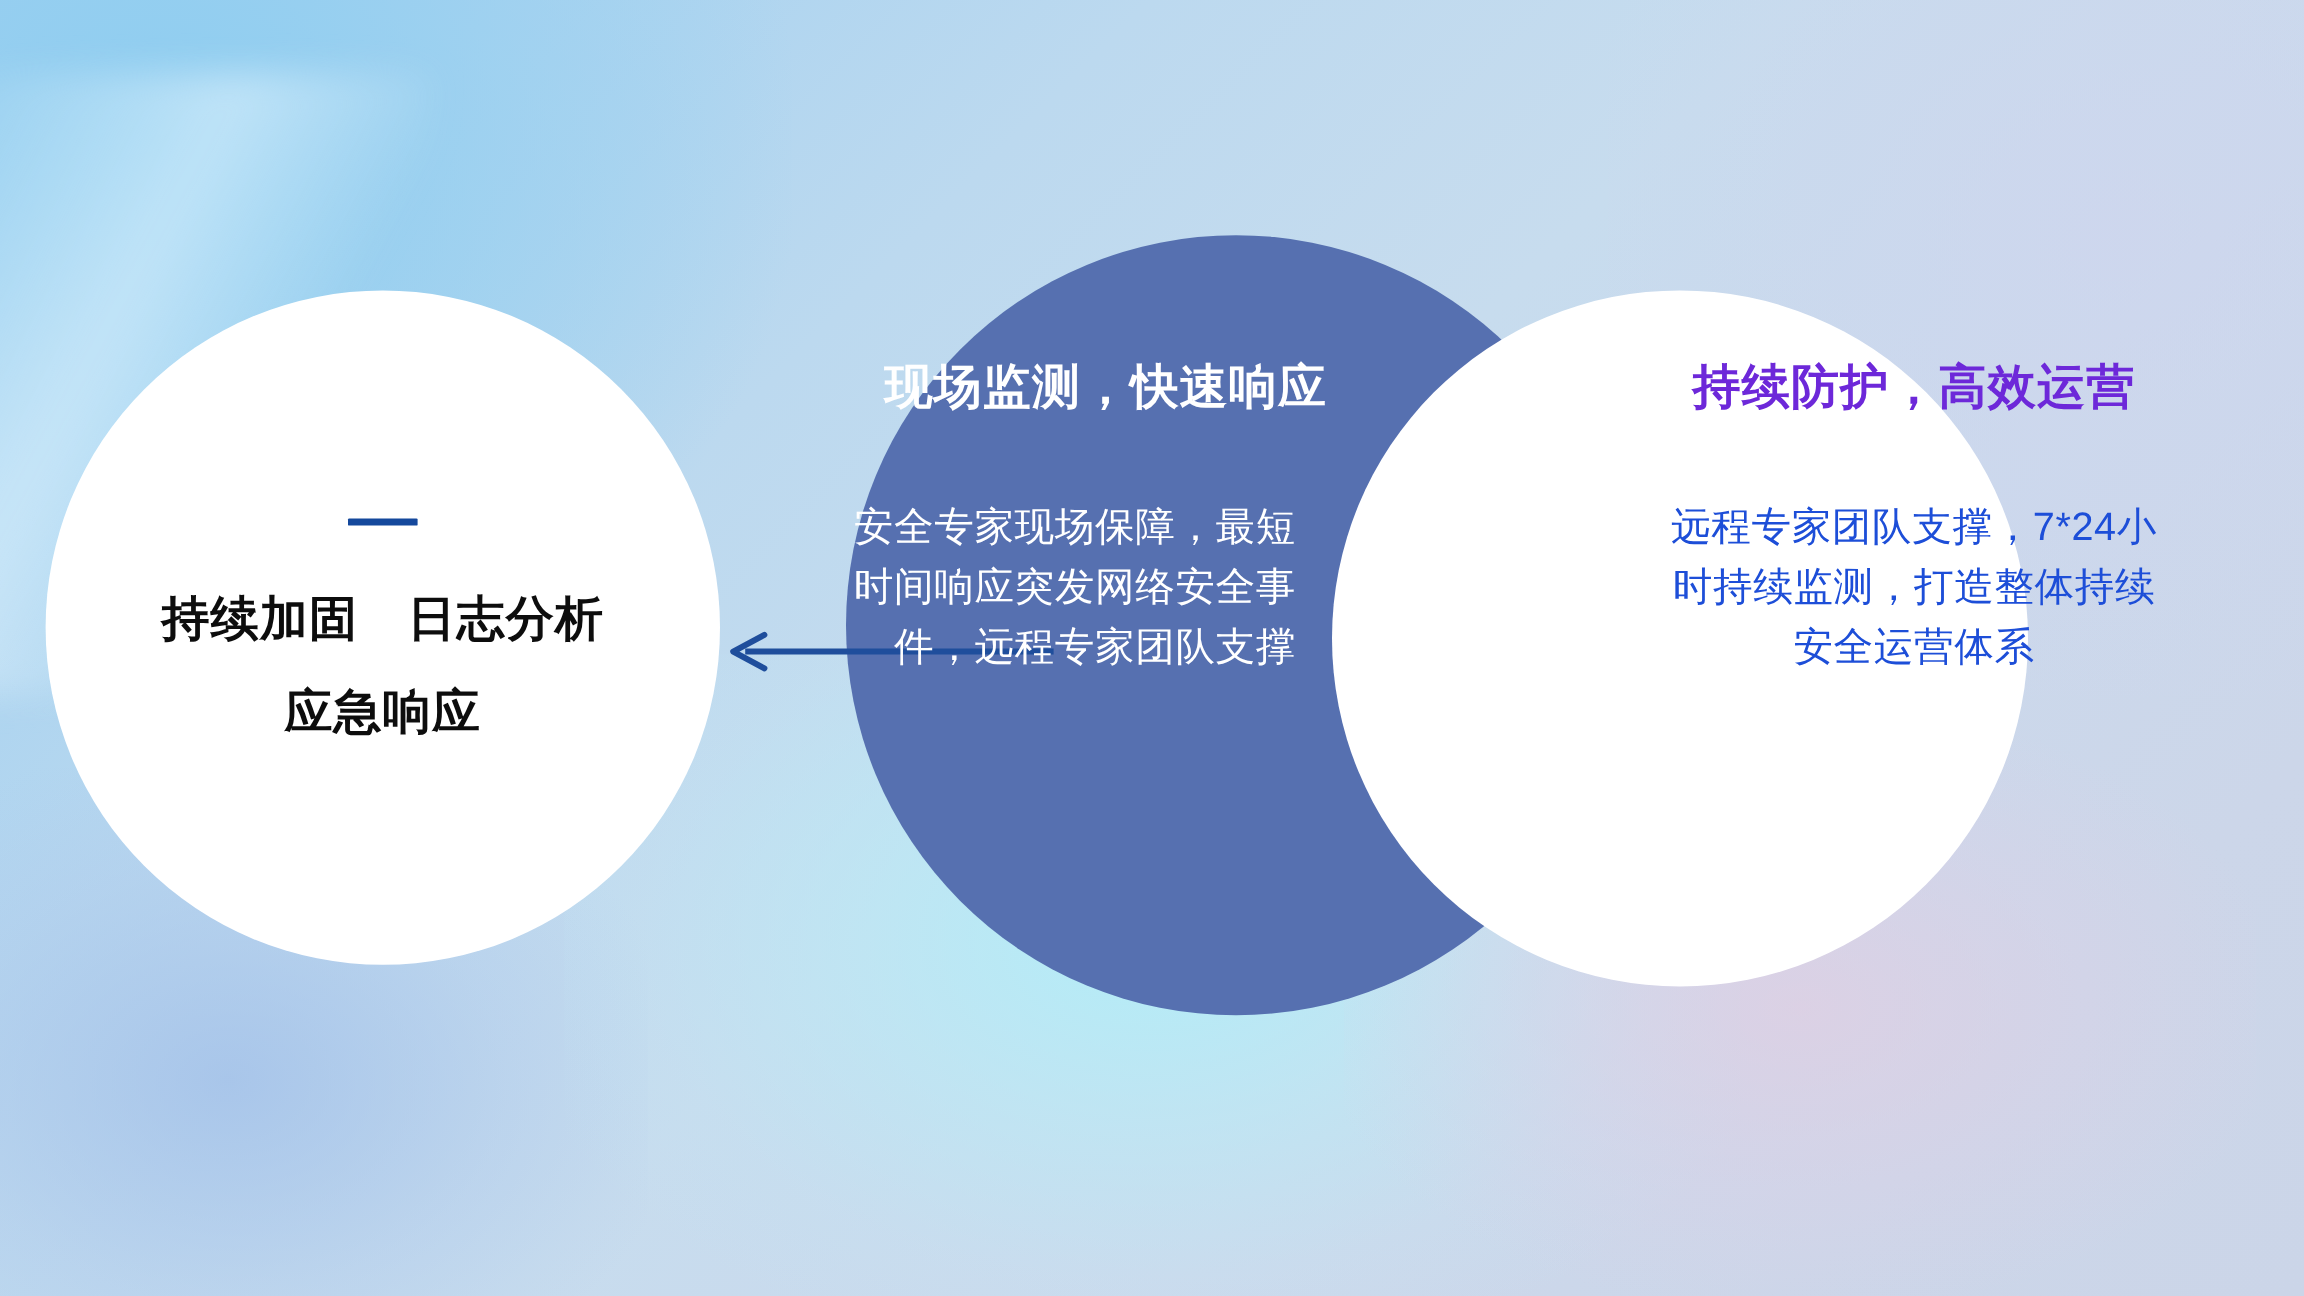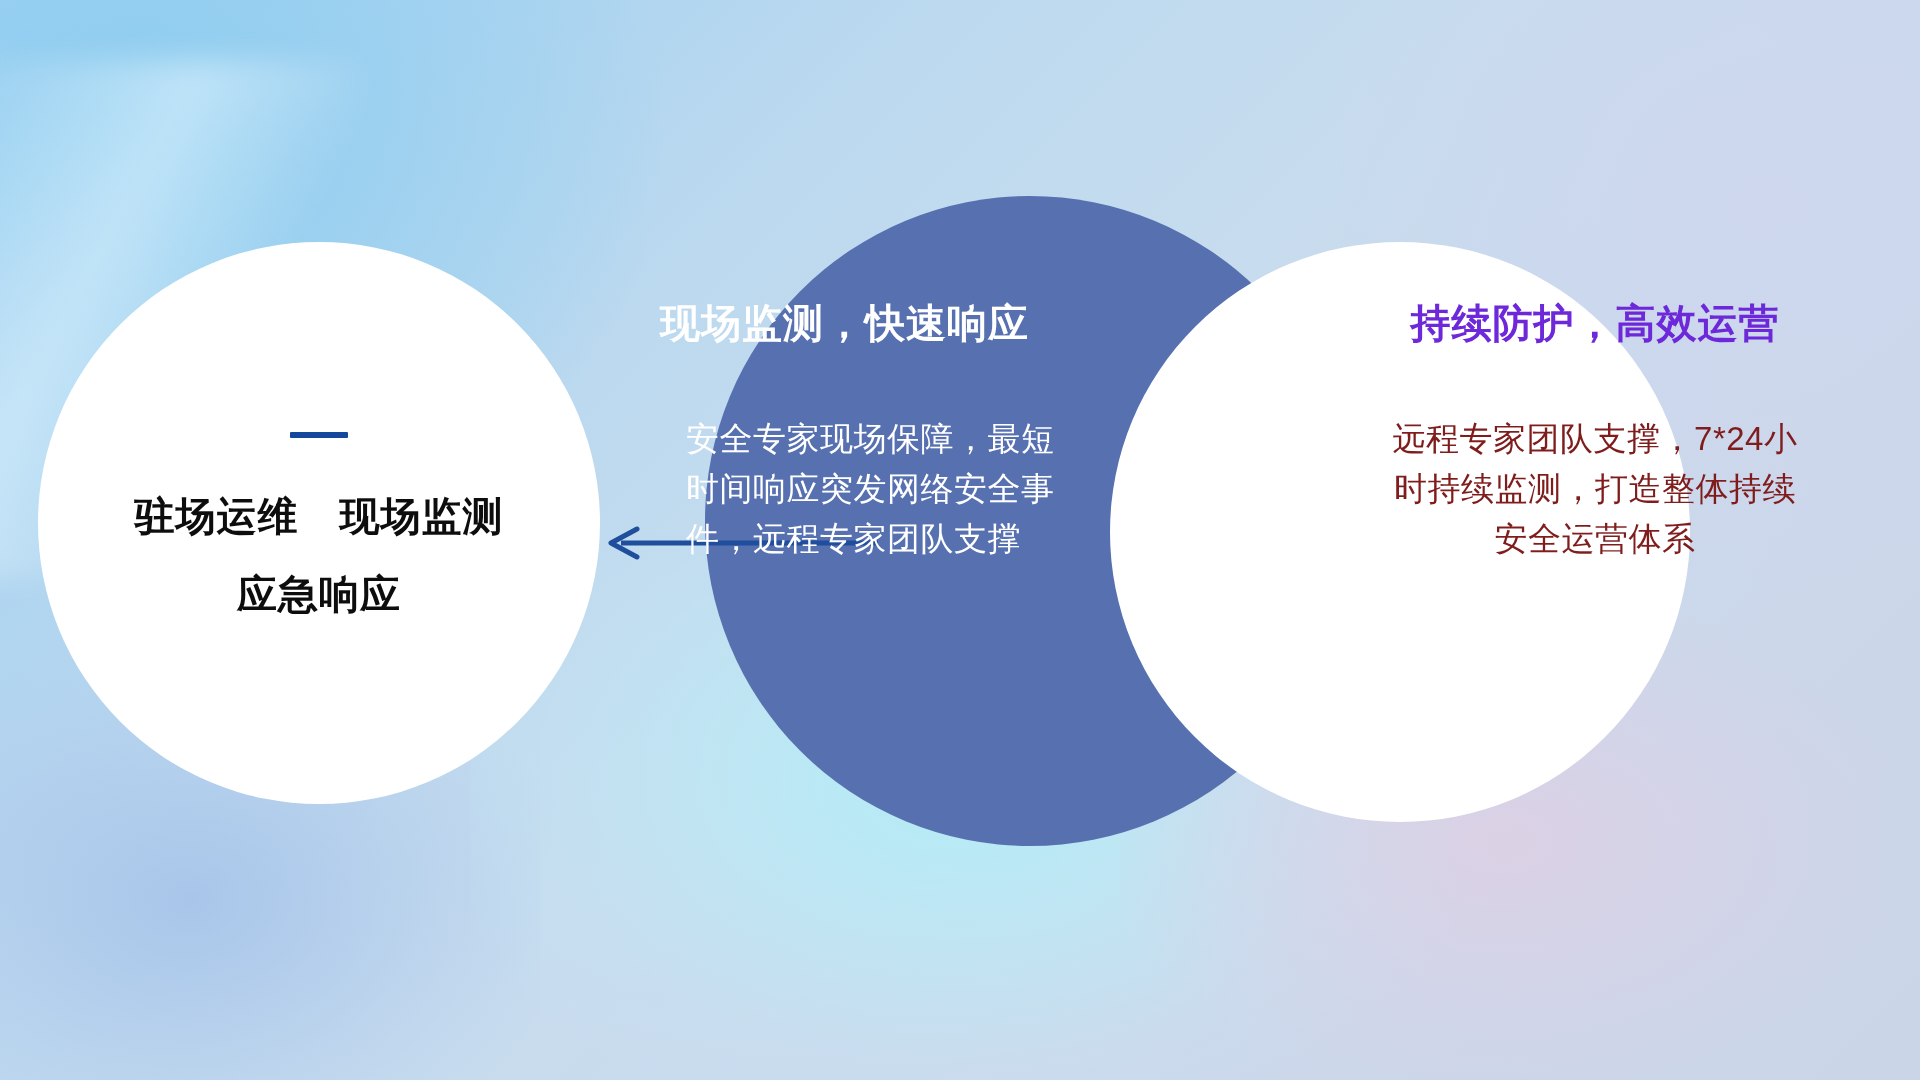--- a/index.html
+++ b/index.html
@@ -148,24 +148,24 @@
     letter-spacing: 1px;
     line-height: 1.0;
     margin-bottom: 38px;
     white-space: pre;
   }
   .left-line:last-child { margin-bottom: 0; }
 
   
   #mid-content {
     position: absolute;
-    left: 660px;
+    left: 676px;
     top: 300px;
     width: 430px;
-    text-align: left;
+    text-align: right;
     color: #ffffff;
   }
   #mid-title {
     font-size: 40px;
     font-weight: 700;
     letter-spacing: 1px;
     line-height: 1.15;
     margin-bottom: 68px;
     white-space: pre;
   }
@@ -190,21 +190,21 @@
     font-weight: 700;
     color: #6d28d9;
     letter-spacing: 1px;
     line-height: 1.15;
     margin-bottom: 68px;
     white-space: pre;
   }
   #right-body {
     font-size: 33px;
     font-weight: 400;
-    color: #7f1d1d;
+    color: #1d4ed8;
     line-height: 1.52;
     letter-spacing: 0.5px;
     padding: 0 4px;
   }
 
   
   #flow-arrow {
     position: absolute;
     left: 595px;
     top: 518px;
@@ -229,21 +229,21 @@
   <div id="circle-mid" class="circle"></div>
   <div id="circle-right" class="circle circle-white"></div>
 
   <svg id="flow-arrow" viewBox="0 0 285 50">
     <line x1="283" y1="25" x2="26" y2="25" stroke="#1f4e9c" stroke-width="5"></line>
     <polyline points="42,11 16,25 42,39" fill="none" stroke="#1f4e9c" stroke-width="5" stroke-linecap="round" stroke-linejoin="round"></polyline>
   </svg>
 
   <div id="left-content">
     <div id="left-divider"></div>
-    <div class="left-line">驻场运维　现场监测</div>
+    <div class="left-line">持续加固　日志分析</div>
     <div class="left-line">应急响应</div>
   </div>
 
   <div id="mid-content">
     <div id="mid-title">现场监测，快速响应</div>
     <div id="mid-body">安全专家现场保障，最短时间响应突发网络安全事件，远程专家团队支撑</div>
   </div>
 
   <div id="right-content">
     <div id="right-title">持续防护，高效运营</div>

